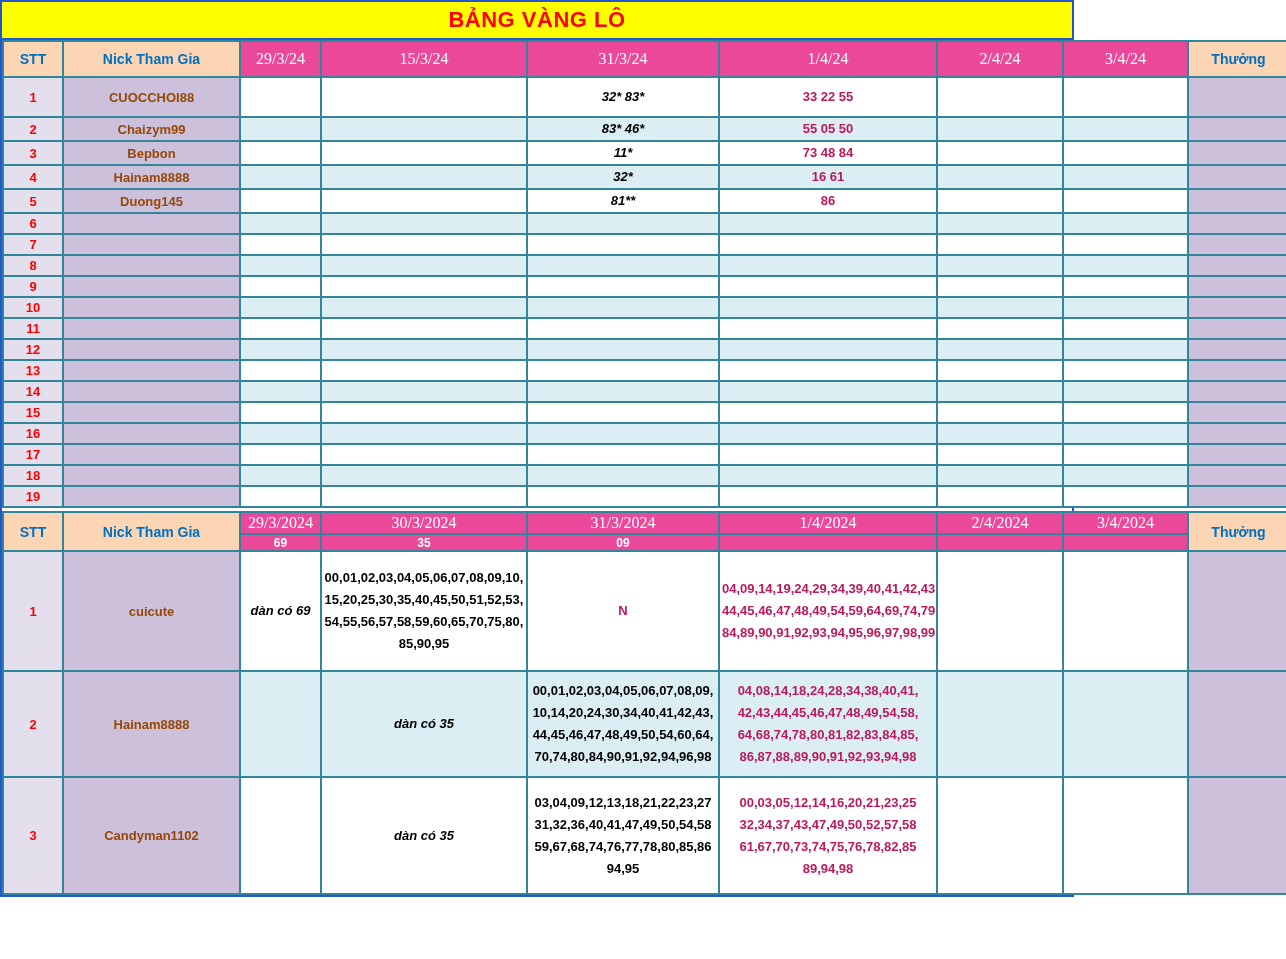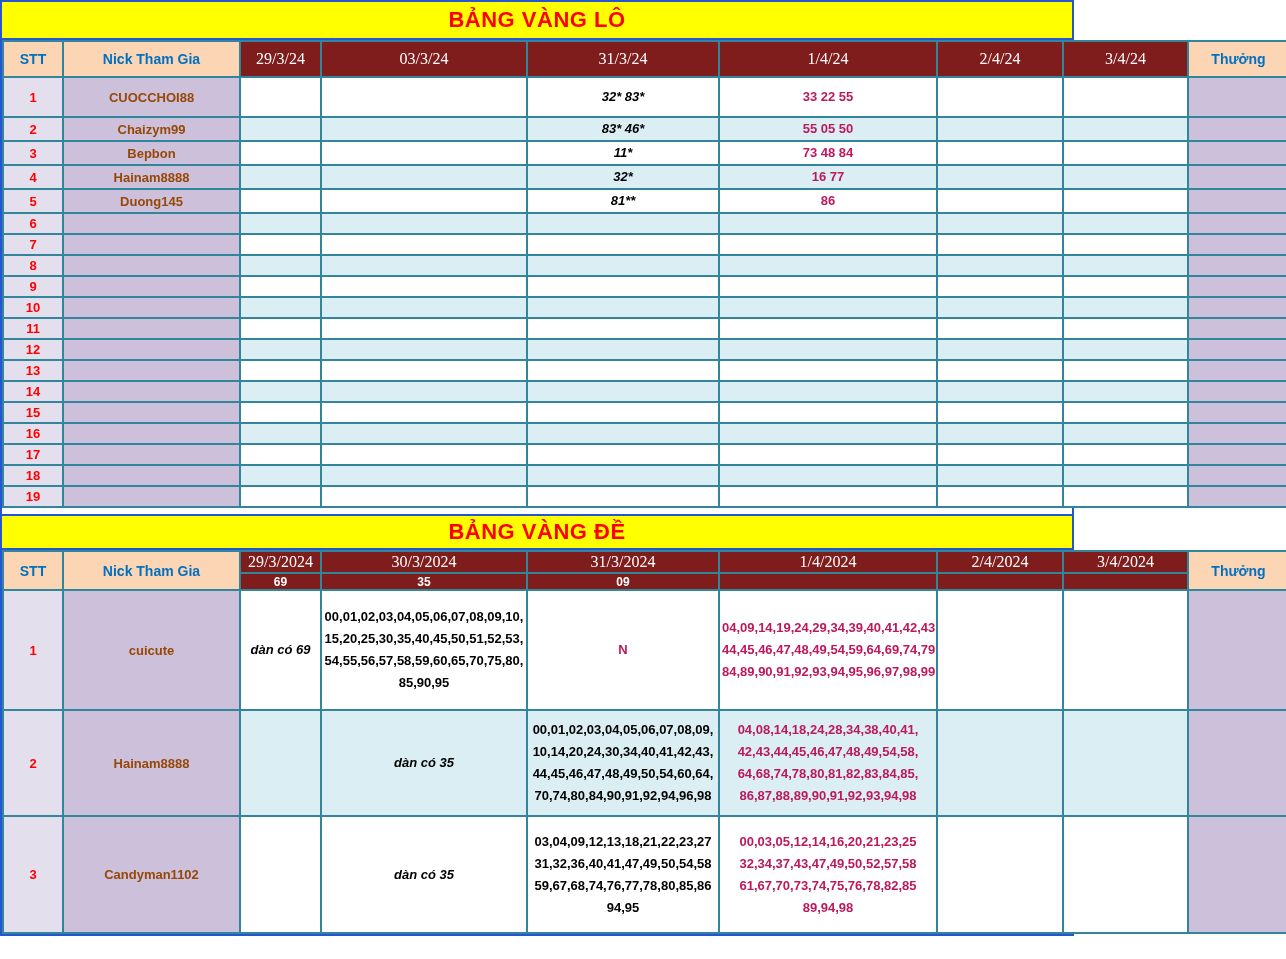--- a/index.html
+++ b/index.html
@@ -7,21 +7,21 @@
   .title{background:#ffff00;color:#ff0000;font-weight:bold;font-size:22px;text-align:center;
          height:36px;line-height:36px;border-bottom:2px solid #2456d4;letter-spacing:.5px;}
   .title.second{border-top:2px solid #2456d4;margin-top:3px;height:32px;line-height:32px;}
   .gap{height:3px;background:#ffffff;}
   table{border-collapse:collapse;table-layout:fixed;width:100%;}
   th,td{border:2px solid #31869b;padding:0 2px;text-align:center;vertical-align:middle;overflow:hidden;box-sizing:border-box;}
   thead tr.dates{height:36px;}
   .de thead tr.dates{height:22px;}
   .de thead tr.results{height:17px;}
   th.peach{background:#fcd5b4;color:#0070c0;font-size:14px;font-weight:bold;}
-  th.purple{background:#7f1d1d;color:#ffffff;font-family:"Liberation Serif",serif;font-weight:normal;font-size:16px;}
+  th.purple{background:#ec4899;color:#ffffff;font-family:"Liberation Serif",serif;font-weight:normal;font-size:16px;}
   th.purple.result{font-family:"Liberation Sans",sans-serif;font-weight:bold;font-size:12px;}
   td.c-stt{background:#e4dfec;color:#ff0000;font-weight:bold;font-size:13px;}
   td.c-nick{background:#ccc0da;color:#974706;font-weight:bold;font-size:13px;}
   td.c-data{background:#ffffff;font-size:13px;font-weight:bold;white-space:pre-line;line-height:22px;color:#000000;}
   td.c-data.alt{background:#daeef3;}
   td.c-data.red{color:#be185d;}
   td.c-data.black{color:#000000;font-style:italic;}
   td.c-data span.red{color:#000000;}
   td.c-data span.black{color:#000000;}
   td.c-reward{background:#ccc0da;}
@@ -43,21 +43,21 @@
         <col style="width:218px">
       <col style="width:126px">
         <col style="width:125px">
         <col style="width:101px">
     </colgroup>
     <thead>
       <tr class="dates">
         <th class="peach">STT</th>
         <th class="peach">Nick Tham Gia</th>
         <th class="purple">29/3/24</th>
-        <th class="purple">03/3/24</th>
+        <th class="purple">15/3/24</th>
         <th class="purple">31/3/24</th>
         <th class="purple">1/4/24</th>
         <th class="purple">2/4/24</th>
         <th class="purple">3/4/24</th>
         <th class="peach">Thưởng</th>
       </tr>
     </thead>
     <tbody>
         <tr style="height: 40px;">
           <td class="c-stt">1</td>
@@ -91,21 +91,21 @@
           <td class="c-data"></td>
           <td class="c-data"></td>
           <td class="c-reward"></td>
         </tr>
         <tr style="height: 20px;">
           <td class="c-stt">4</td>
           <td class="c-nick">Hainam8888</td>
           <td class="c-data alt"></td>
           <td class="c-data alt"></td>
           <td class="c-data alt black">32*</td>
-          <td class="c-data alt red">16 77</td>
+          <td class="c-data alt red">16 61</td>
           <td class="c-data alt"></td>
           <td class="c-data alt"></td>
           <td class="c-reward"></td>
         </tr>
         <tr style="height: 20px;">
           <td class="c-stt">5</td>
           <td class="c-nick">Duong145</td>
           <td class="c-data"></td>
           <td class="c-data"></td>
           <td class="c-data black">81**</td>
@@ -266,21 +266,20 @@
           <td class="c-data"></td>
           <td class="c-data"></td>
           <td class="c-data"></td>
           <td class="c-reward"></td>
         </tr>
       </tbody>
   </table>
 
   <div class="gap"></div>
 
-  <div class="title second">BẢNG VÀNG ĐỀ</div>
 
   <table class="de">
     <colgroup>
       <col style="width:60px">
         <col style="width:177px">
         <col style="width:81px">
       <col style="width:206px">
         <col style="width:192px">
         <col style="width:218px">
       <col style="width:126px">

